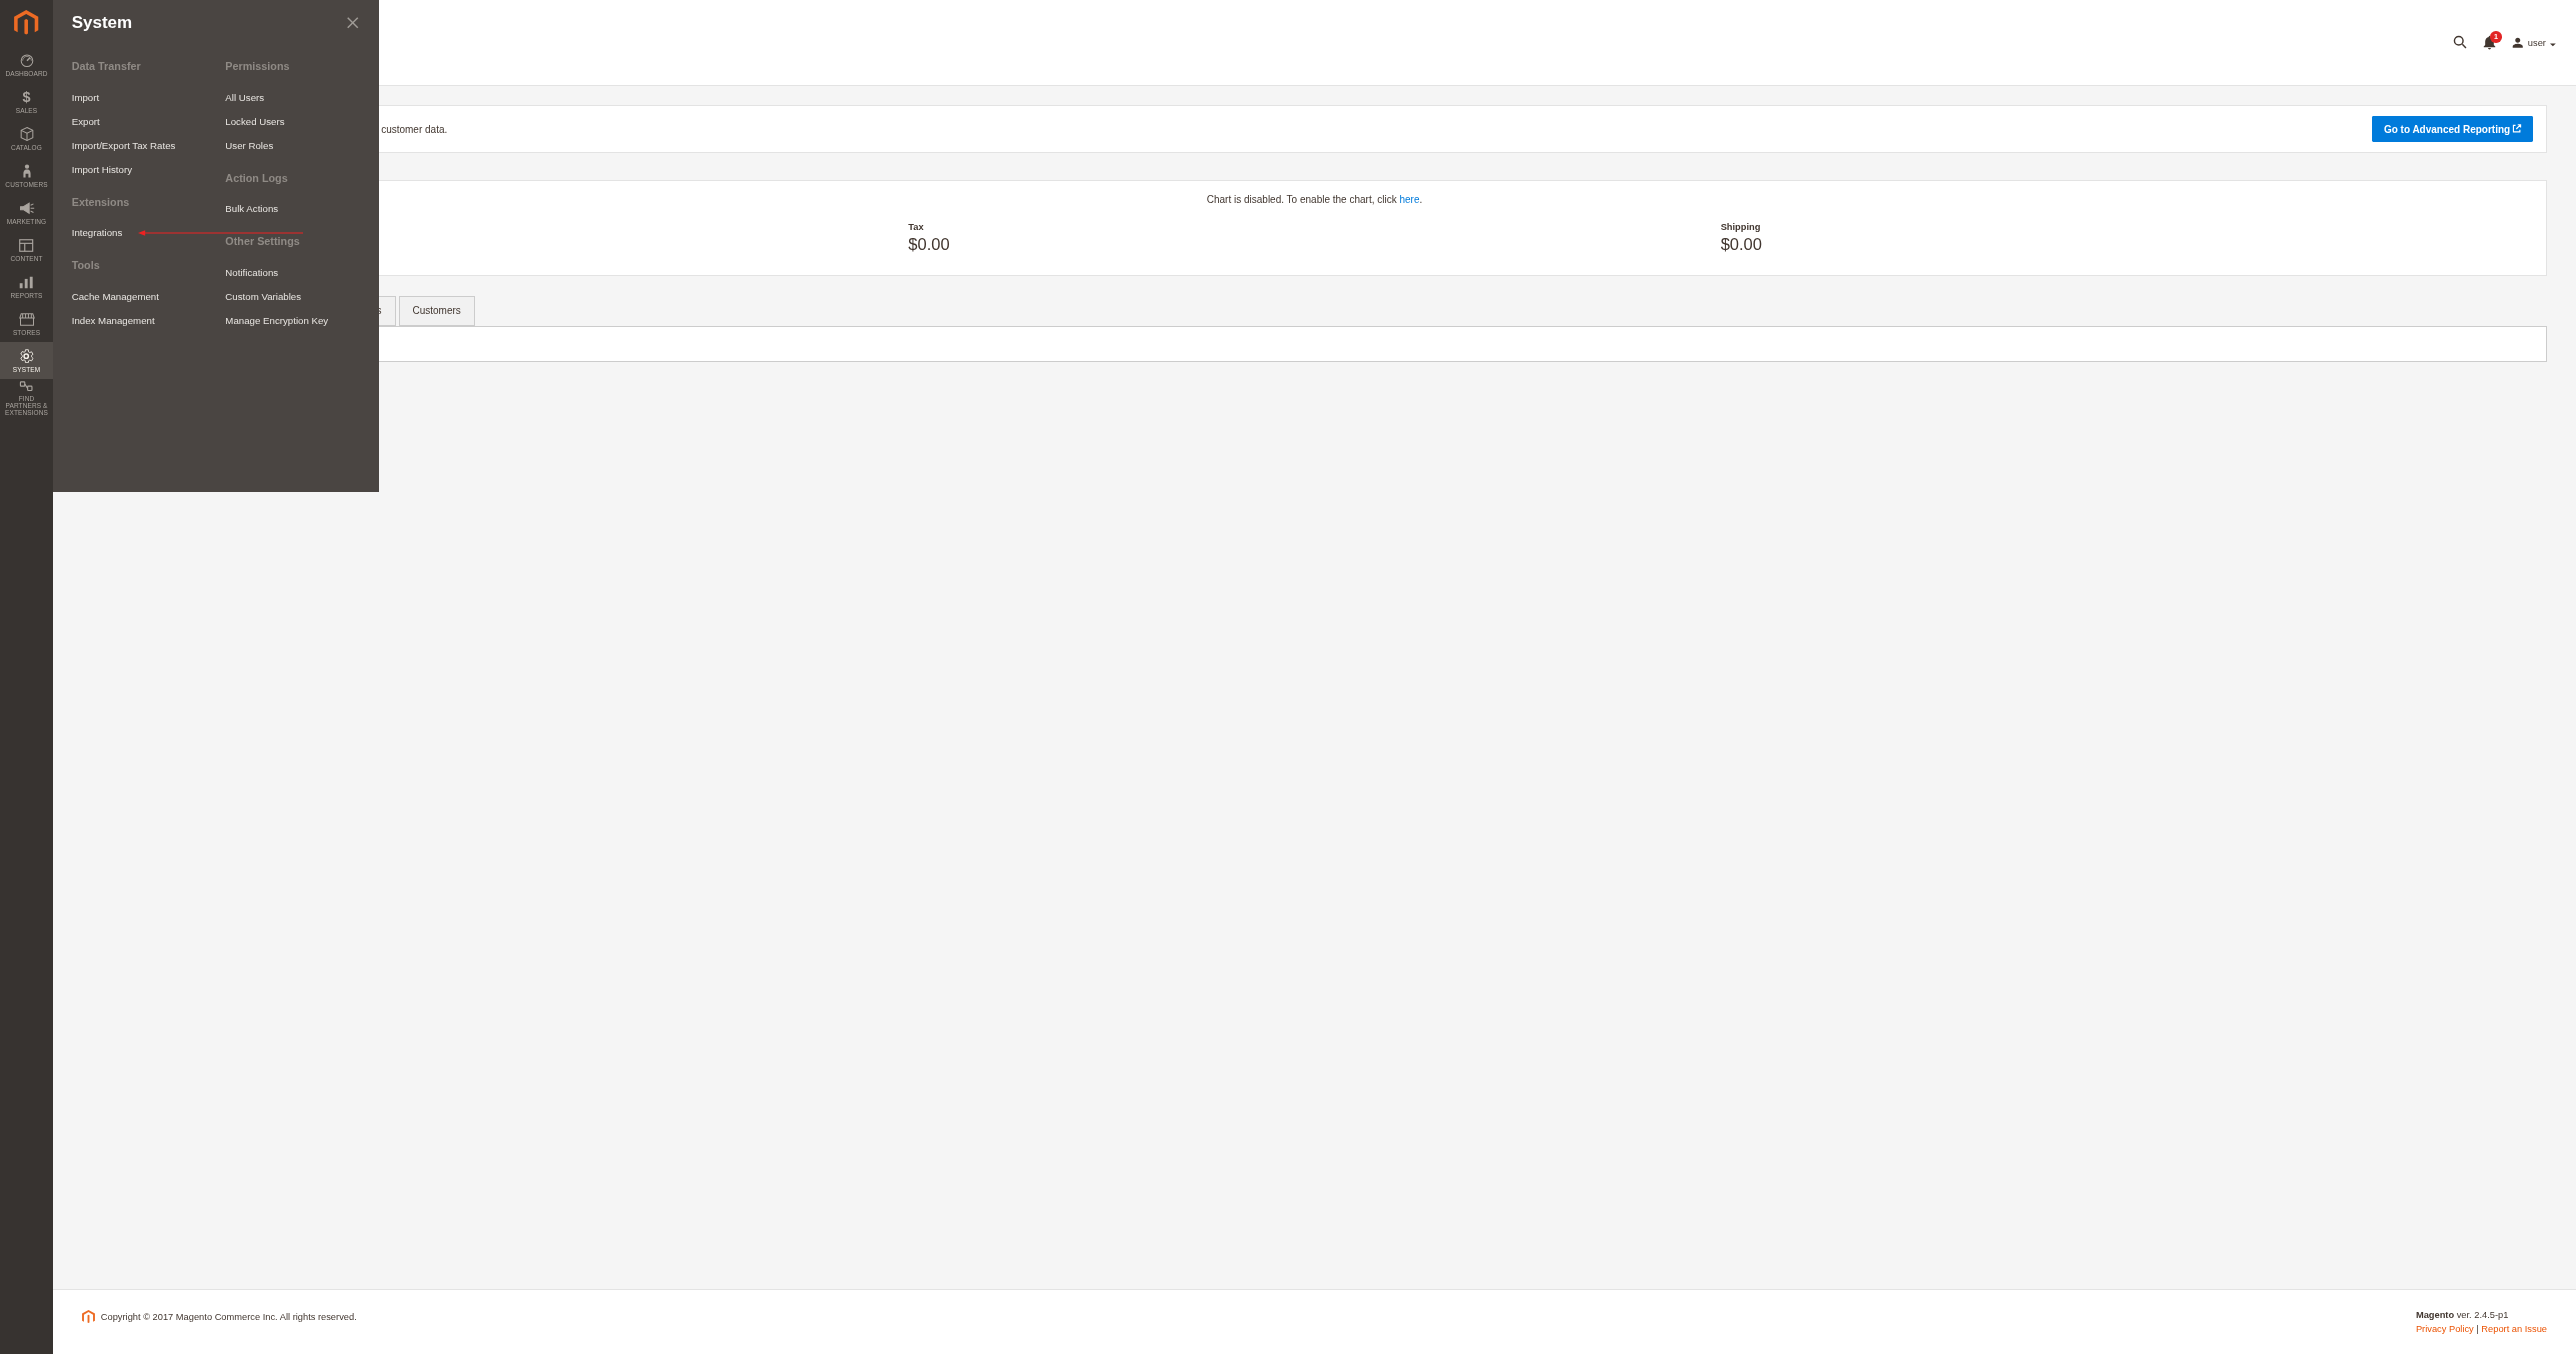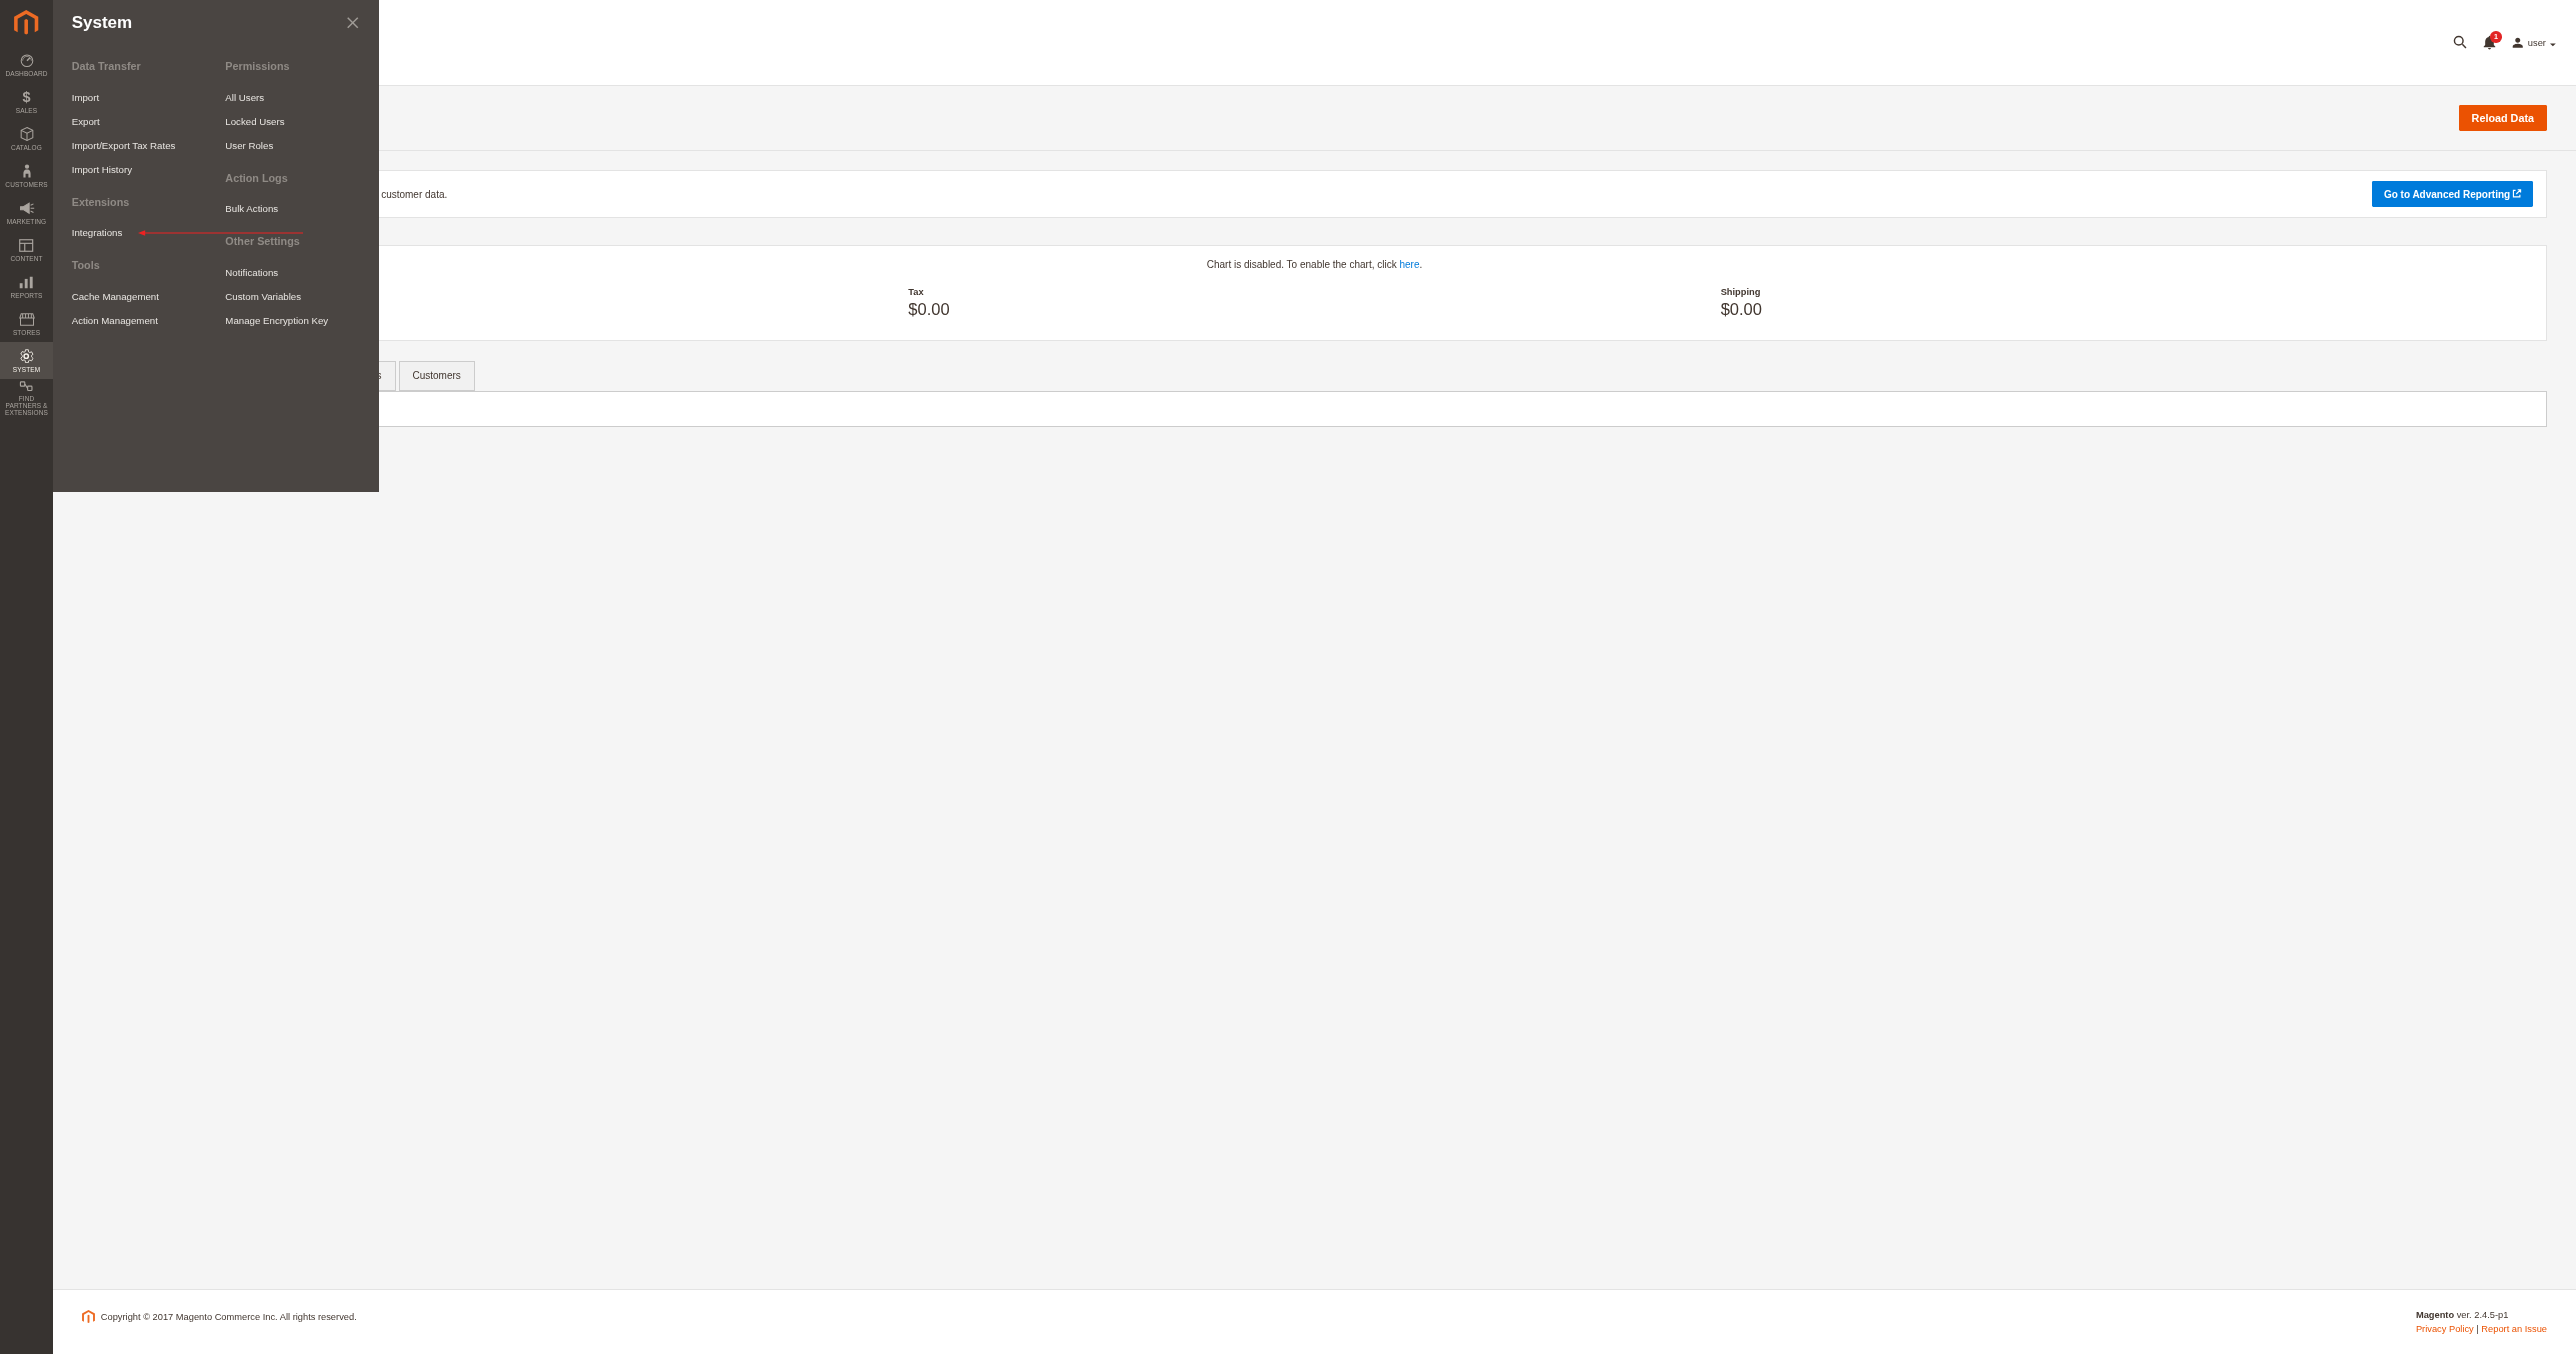--- a/index.html
+++ b/index.html
@@ -358,23 +358,20 @@
             </svg>
           <span>user</span>
           <svg width="5.8" height="5.8" viewBox="0 0 8 8" fill="#41362f">
               <path d="M0 2 L4 6 L8 2 Z"></path>
             </svg>
         </span>
       </div>
     </div>
 
     <div class="content">
-      <div class="toolbar-row">
-        <button class="btn-primary">Reload Data</button>
-      </div>
 
       <div class="advanced-card">
         <span class="adv-text">ur dynamic product, order, and customer reports tailored to your customer data.</span>
         <button class="btn-info">
           <span>Go to Advanced Reporting</span>
           <svg width="9.3" height="9.3" viewBox="0 0 13 13" fill="none" stroke="#fff" stroke-width="1.6">
               <path d="M5 2H2v9h9V8M8 1h4v4M12 1L6 7"></path>
             </svg>
         </button>
       </div>
@@ -445,21 +442,21 @@
           <div class="flyout-link">Export</div>
           <div class="flyout-link">Import/Export Tax Rates</div>
           <div class="flyout-link">Import History</div>
           <div class="flyout-group-label">Extensions</div>
           <div class="flyout-link">Integrations<svg width="165" height="7.2" viewBox="0 0 230 10" class="red-arrow">
               <line x1="230" y1="5" x2="8" y2="5" stroke="#e22" stroke-width="1.5"></line>
               <polygon points="0,5 10,1 10,9" fill="#e22"></polygon>
             </svg></div>
           <div class="flyout-group-label">Tools</div>
           <div class="flyout-link">Cache Management</div>
-          <div class="flyout-link">Action Management</div>
+          <div class="flyout-link">Index Management</div>
         </div>
         <div class="flyout-col">
           <div class="flyout-group-label">Permissions</div>
           <div class="flyout-link">All Users</div>
           <div class="flyout-link">Locked Users</div>
           <div class="flyout-link">User Roles</div>
           <div class="flyout-group-label">Action Logs</div>
           <div class="flyout-link">Bulk Actions</div>
           <div class="flyout-group-label">Other Settings</div>
           <div class="flyout-link">Notifications</div>

